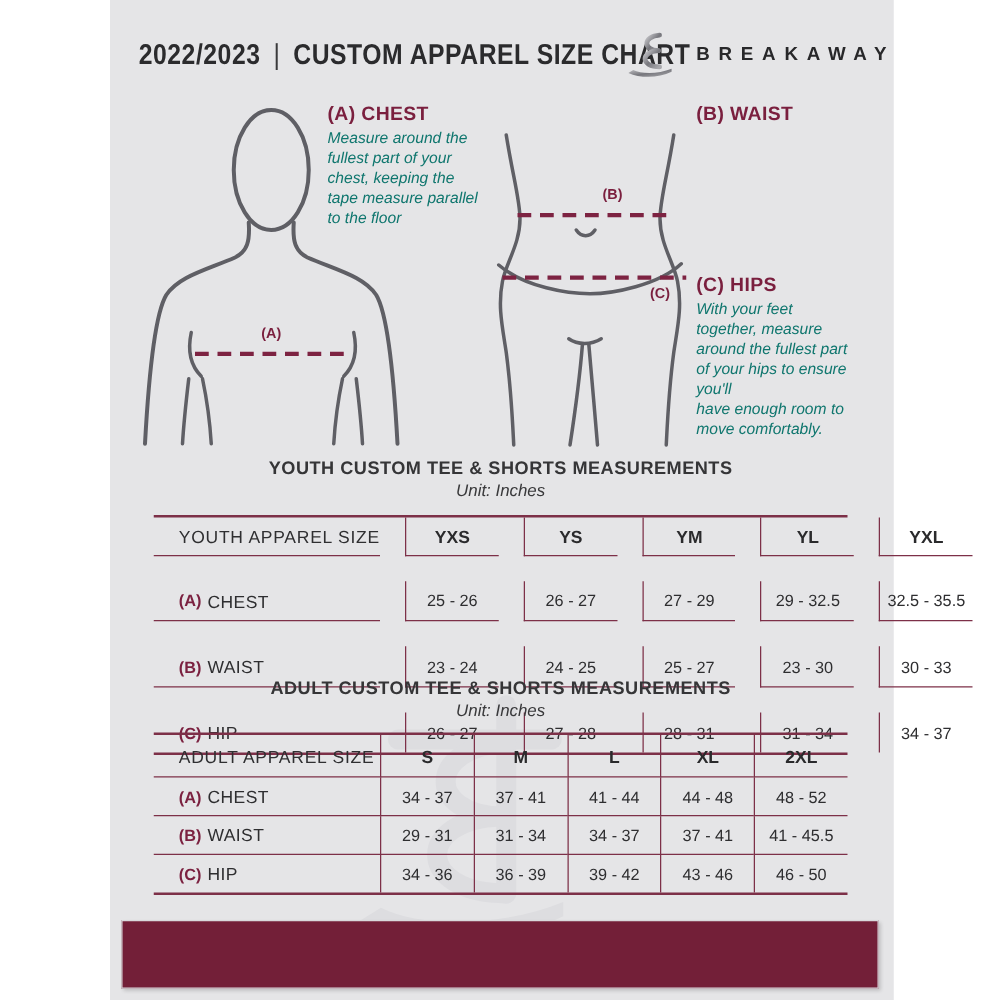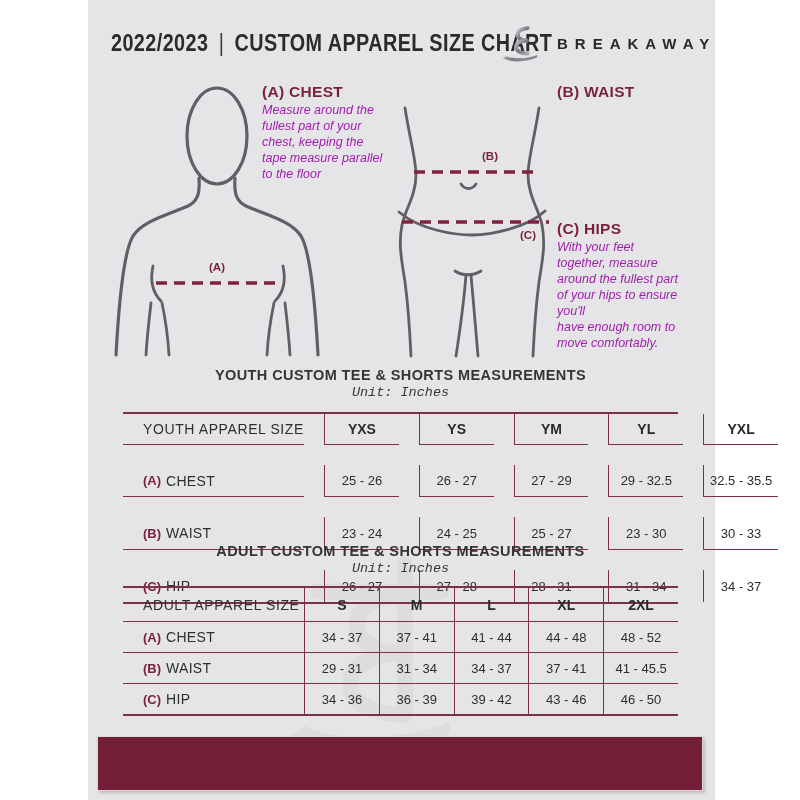--- a/index.html
+++ b/index.html
@@ -25,21 +25,21 @@
     left:469px;top:35px;font-size:15px;font-weight:700;color:#28282a;
     letter-spacing:7px;white-space:nowrap;
   }
 
   
   .inst-head{
     font-size:15.5px;font-weight:800;color:#7a1f3e;letter-spacing:.3px;
     white-space:nowrap;
   }
   .inst-body{
-    font-size:12.5px;line-height:16px;font-style:italic;color:#a21caf;
+    font-size:12.5px;line-height:16px;font-style:italic;color:#0f766e;
     white-space:pre-line;font-weight:500;
   }
   .chest-head{left:174px;top:83px;}
   .chest-body{left:174px;top:102px;width:170px;}
   .waist-head{left:469px;top:83px;text-align:right;}
   .waist-body{left:469px;top:102px;width:150px;}
   .hips-head{left:469px;top:220px;}
   .hips-body{left:469px;top:239px;width:155px;}
 
   
@@ -51,21 +51,21 @@
     font-size:11.5px;font-weight:800;color:#7a1f3e;transform:translateX(-50%);
   }
 
   
   .tbl-title{
     left:35px;width:555px;text-align:center;font-size:14.5px;font-weight:700;
     color:#353537;letter-spacing:.4px;
   }
   .tbl-unit{
     left:35px;width:555px;text-align:center;font-size:13.5px;font-style:italic;
-    color:#39393b;font-weight:500;font-family:Liberation Mono, monospace;
+    color:#39393b;font-weight:500;
   }
   .size-table{
     left:35px;width:555px;display:grid;
     grid-template-columns:181px repeat(5, 74.8px);
     border-top:2px solid #7d3048;border-bottom:2px solid #7d3048;
     box-sizing:border-box;
   }
   .cell{
     display:flex;align-items:center;justify-content:center;
     border-bottom:1.6px solid #7d3048;box-sizing:border-box;

